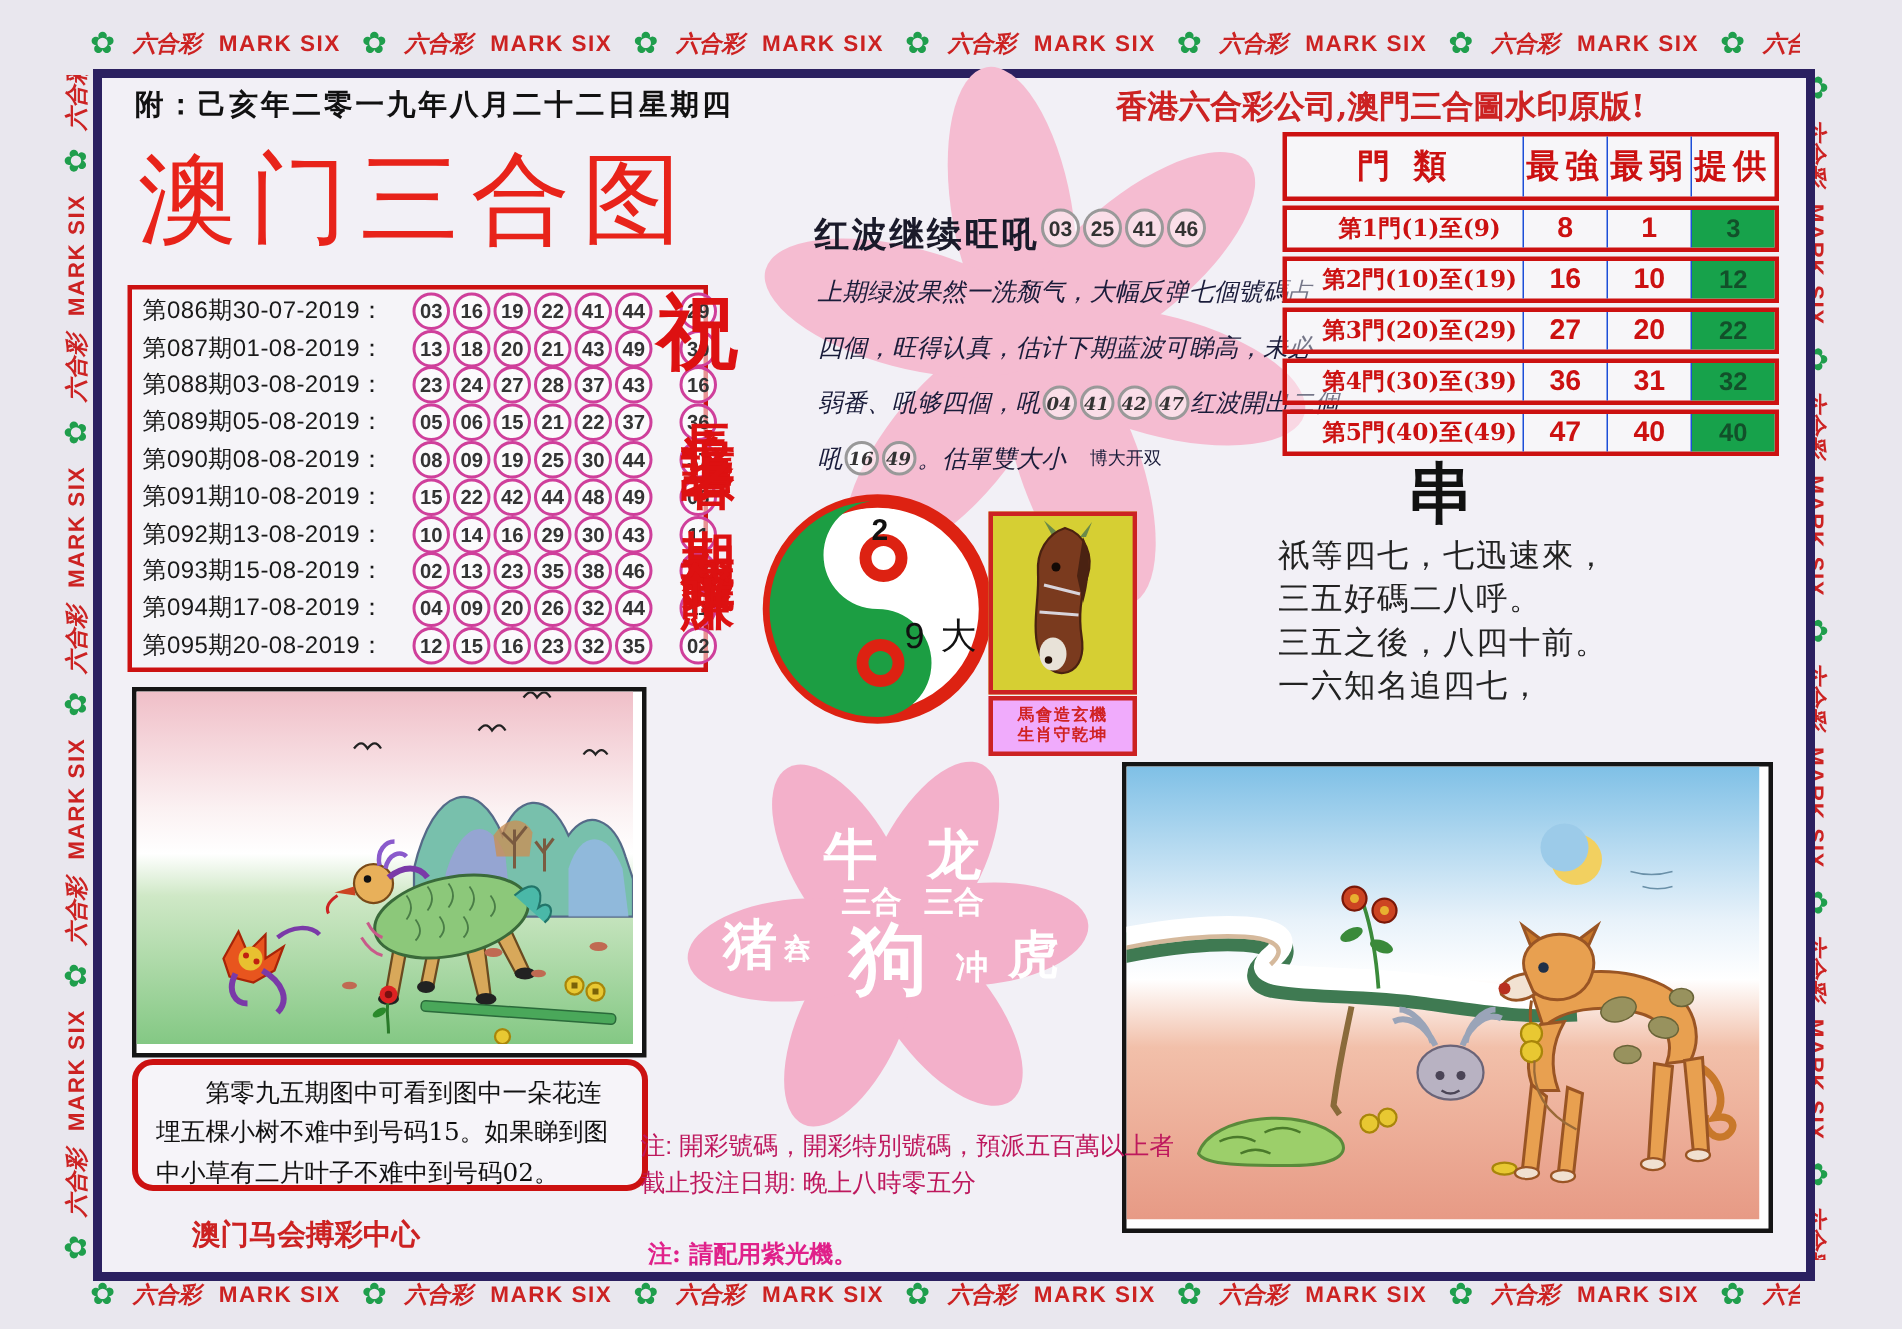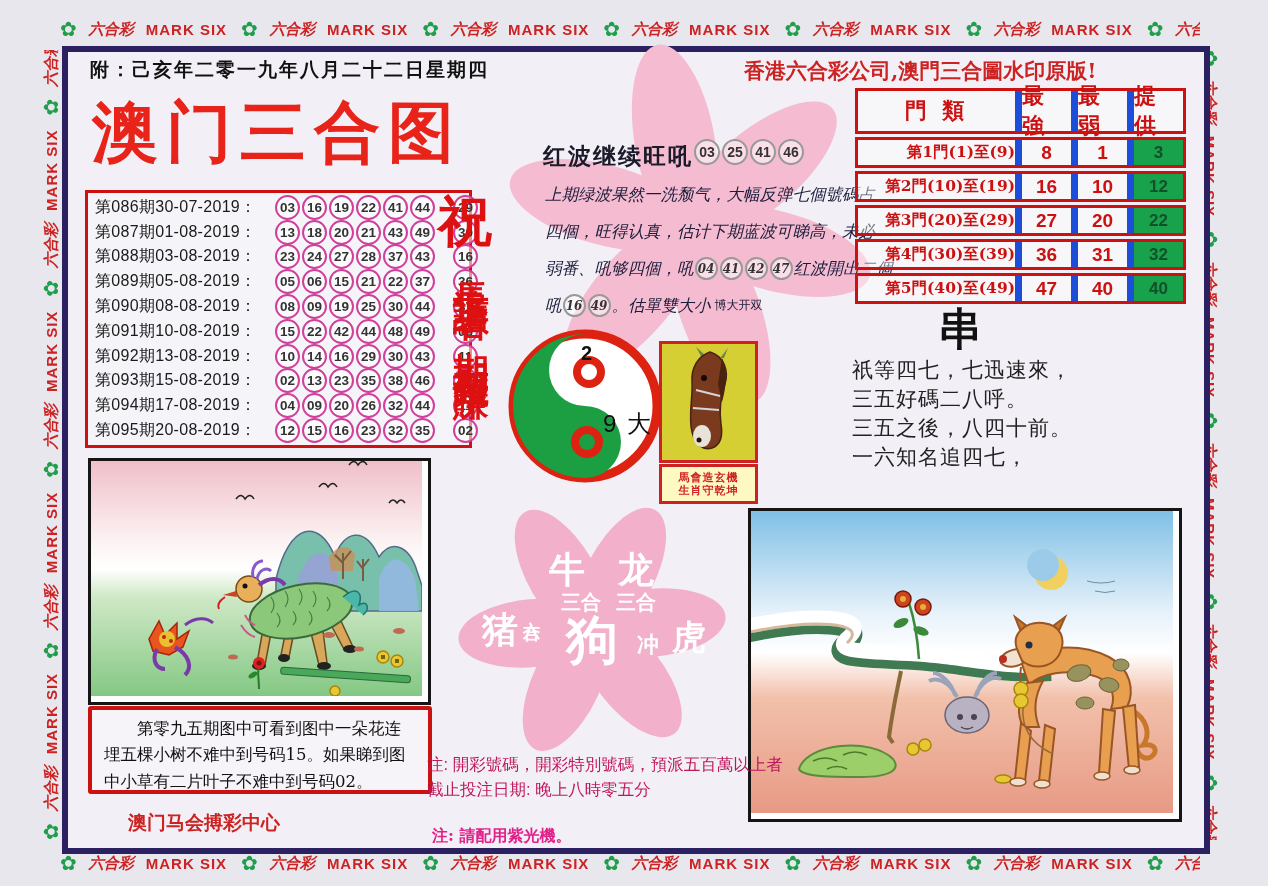--- a/index.html
+++ b/index.html
@@ -10,21 +10,21 @@
   .pattern-strip{display:flex;align-items:center;gap:14px;overflow:hidden;white-space:nowrap;}
   .bunit{display:inline-flex;align-items:center;gap:12px;flex:none;}
   .bicon{color:#1f9e4c;font-size:20px;line-height:1;}
   .blhc{color:#cc2222;font-size:15px;font-weight:bold;font-style:italic;font-family:"DejaVu Serif",serif;}
   .bms{color:#cc2222;font-size:15px;font-weight:bold;letter-spacing:1px;}
   
   .frame{left:62px;top:46px;width:1136px;height:796px;border:6px solid #2b2060;background:#f2f0f6;}
   
   .date-line{left:90px;top:57px;font-size:19px;font-weight:bold;color:#111;font-family:"DejaVu Serif",serif;letter-spacing:2px;}
   .source-line{left:744px;top:57px;font-size:21px;color:#cc2222;font-family:"DejaVu Serif",serif;font-weight:bold;}
-  .main-title{left:92px;top:88px;font-size:66px;font-weight:700;color:#e8231a;letter-spacing:8px;}
+  .main-title{left:92px;top:88px;font-size:66px;font-weight:400;color:#e8231a;letter-spacing:8px;}
   
   .results{left:85px;top:190px;width:387px;height:258px;border:3px solid #cc1111;background:rgba(255,255,255,.25);
            display:flex;flex-direction:column;justify-content:space-around;padding:2px 0 2px 7px;box-sizing:border-box;}
   .rrow{display:flex;align-items:center;height:24px;}
   .rlabel{font-size:16px;color:#1a1a1a;font-weight:500;width:180px;flex:none;letter-spacing:.3px;}
   .ncirc{width:21px;height:21px;border:2px solid #cf3f9b;border-radius:50%;color:#333;font-size:13.5px;font-weight:bold;
          display:inline-flex;align-items:center;justify-content:center;margin-right:2px;flex:none;background:rgba(255,255,255,.55);}
   .ncirc.special{margin-left:16px;}
   
   .zhu-big{left:438px;top:186px;font-size:54px;font-weight:bold;color:#dd1111;font-family:"DejaVu Serif",serif;}
@@ -35,55 +35,55 @@
   .layer1{z-index:1;} .layer2{z-index:2;}
   
   .rw-head{left:543px;top:141px;font-size:23px;font-weight:bold;color:#1a1a2a;font-family:"DejaVu Serif",serif;letter-spacing:2px;}
   .rw-nums{left:694px;top:139px;display:flex;gap:2px;}
   .gcirc{width:22px;height:22px;border:2px solid #999;border-radius:50%;color:#333;font-size:14px;font-weight:bold;
          display:inline-flex;align-items:center;justify-content:center;background:rgba(255,255,255,.5);flex:none;}
   .gcirc.sm{width:19px;height:19px;font-size:12px;margin:0 1px;}
   .rw-lines{left:545px;top:176px;width:310px;}
   .rwline{height:37px;display:flex;align-items:center;font-size:16.5px;color:#1a1c3a;font-style:italic;
           font-family:"DejaVu Serif",serif;white-space:nowrap;}
-  .rwsmall{font-size:12px;margin-left:4px;font-style:normal;}
+  .rwsmall{font-size:12px;margin-left:16px;font-style:normal;}
   
   .taiji{left:505px;top:326px;}
   
   .horse-card{left:659px;top:341px;width:93px;height:116px;background:#d6cf33;border:3px solid #cc2222;}
-  .horse-cap{left:659px;top:464px;width:93px;height:34px;background:#fef9c3;border:3px solid #cc2222;
+  .horse-cap{left:659px;top:464px;width:93px;height:34px;background:#f0abfc;border:3px solid #cc2222;
              display:flex;flex-direction:column;align-items:center;justify-content:center;}
   .horse-cap div{font-size:11px;font-weight:bold;color:#d02222;line-height:13px;letter-spacing:1px;}
   
   .gate{left:855px;top:88px;width:331px;display:flex;flex-direction:column;gap:3px;}
   .ghead,.grow{display:flex;border:3px solid #cc1111;background:rgba(255,255,255,.4);box-sizing:border-box;}
   .ghead{height:46px;}
   .grow{height:31px;}
-  .gc{display:flex;align-items:center;justify-content:center;border-left:7px solid #1d4ed8;box-sizing:border-box;}
+  .gc{display:flex;align-items:center;justify-content:center;border-left:1px solid #1d4ed8;box-sizing:border-box;}
   .gc:first-child{border-left:none;}
-  .gc.name{width:157px;justify-content:flex-end;padding-left:20px;}
+  .gc.name{width:157px;justify-content:center;padding-left:20px;}
   .gc.w56{width:56px;} .gc.w59{width:59px;flex:1;}
   .ghead .gc{font-size:22px;font-weight:bold;color:#cc1111;font-family:"DejaVu Serif",serif;letter-spacing:4px;}
   .ghead .gc.name{justify-content:center;padding-left:0;}
   .gname{font-size:15.5px;font-weight:bold;color:#cc1111;font-family:"DejaVu Serif",serif;}
   .gnum{font-size:19px;font-weight:bold;color:#cc1111;}
   .gprov{background:#17a24b;color:#12502a;font-size:17px;font-weight:bold;width:100%;height:100%;
          display:flex;align-items:center;justify-content:center;}
   
   .chuan-title{left:938px;top:300px;font-size:44px;font-weight:bold;color:#111;font-family:"DejaVu Serif",serif;}
   .chuan{left:852px;top:356px;}
   .chline{font-size:21px;color:#222;font-family:"DejaVu Serif",serif;line-height:29px;letter-spacing:1px;}
   
   .ztxt{color:#fff;font-weight:bold;line-height:1;}
   
   .paint{border:3px solid #151515;background:#fff;}
   .paint-left{left:88px;top:458px;width:337px;height:241px;}
   .paint-right{left:748px;top:508px;width:428px;height:308px;}
   
-  .tip-box{left:88px;top:706px;width:344px;height:88px;border:4px solid #cc1111;border-radius:3px;
+  .tip-box{left:88px;top:706px;width:344px;height:88px;border:4px solid #cc1111;border-radius:14px;
            padding:6px 12px;box-sizing:border-box;background:rgba(255,255,255,.3);}
   .tip-box p{margin:0;font-size:16.5px;color:#111;font-family:"DejaVu Serif",serif;line-height:1.6;text-indent:2em;}
   .center-name{left:90px;top:810px;font-size:19px;font-weight:bold;color:#cc2222;font-family:"DejaVu Serif",serif;margin-left:38px;}
   
   .notes{left:427px;top:752px;}
   .noteline{font-size:16.5px;color:#be185d;line-height:25px;}
   .uv-note{left:432px;top:826px;font-size:16px;font-weight:bold;color:#e0218a;font-family:"DejaVu Serif",serif;}
 </style>
 </head>
 <body>

